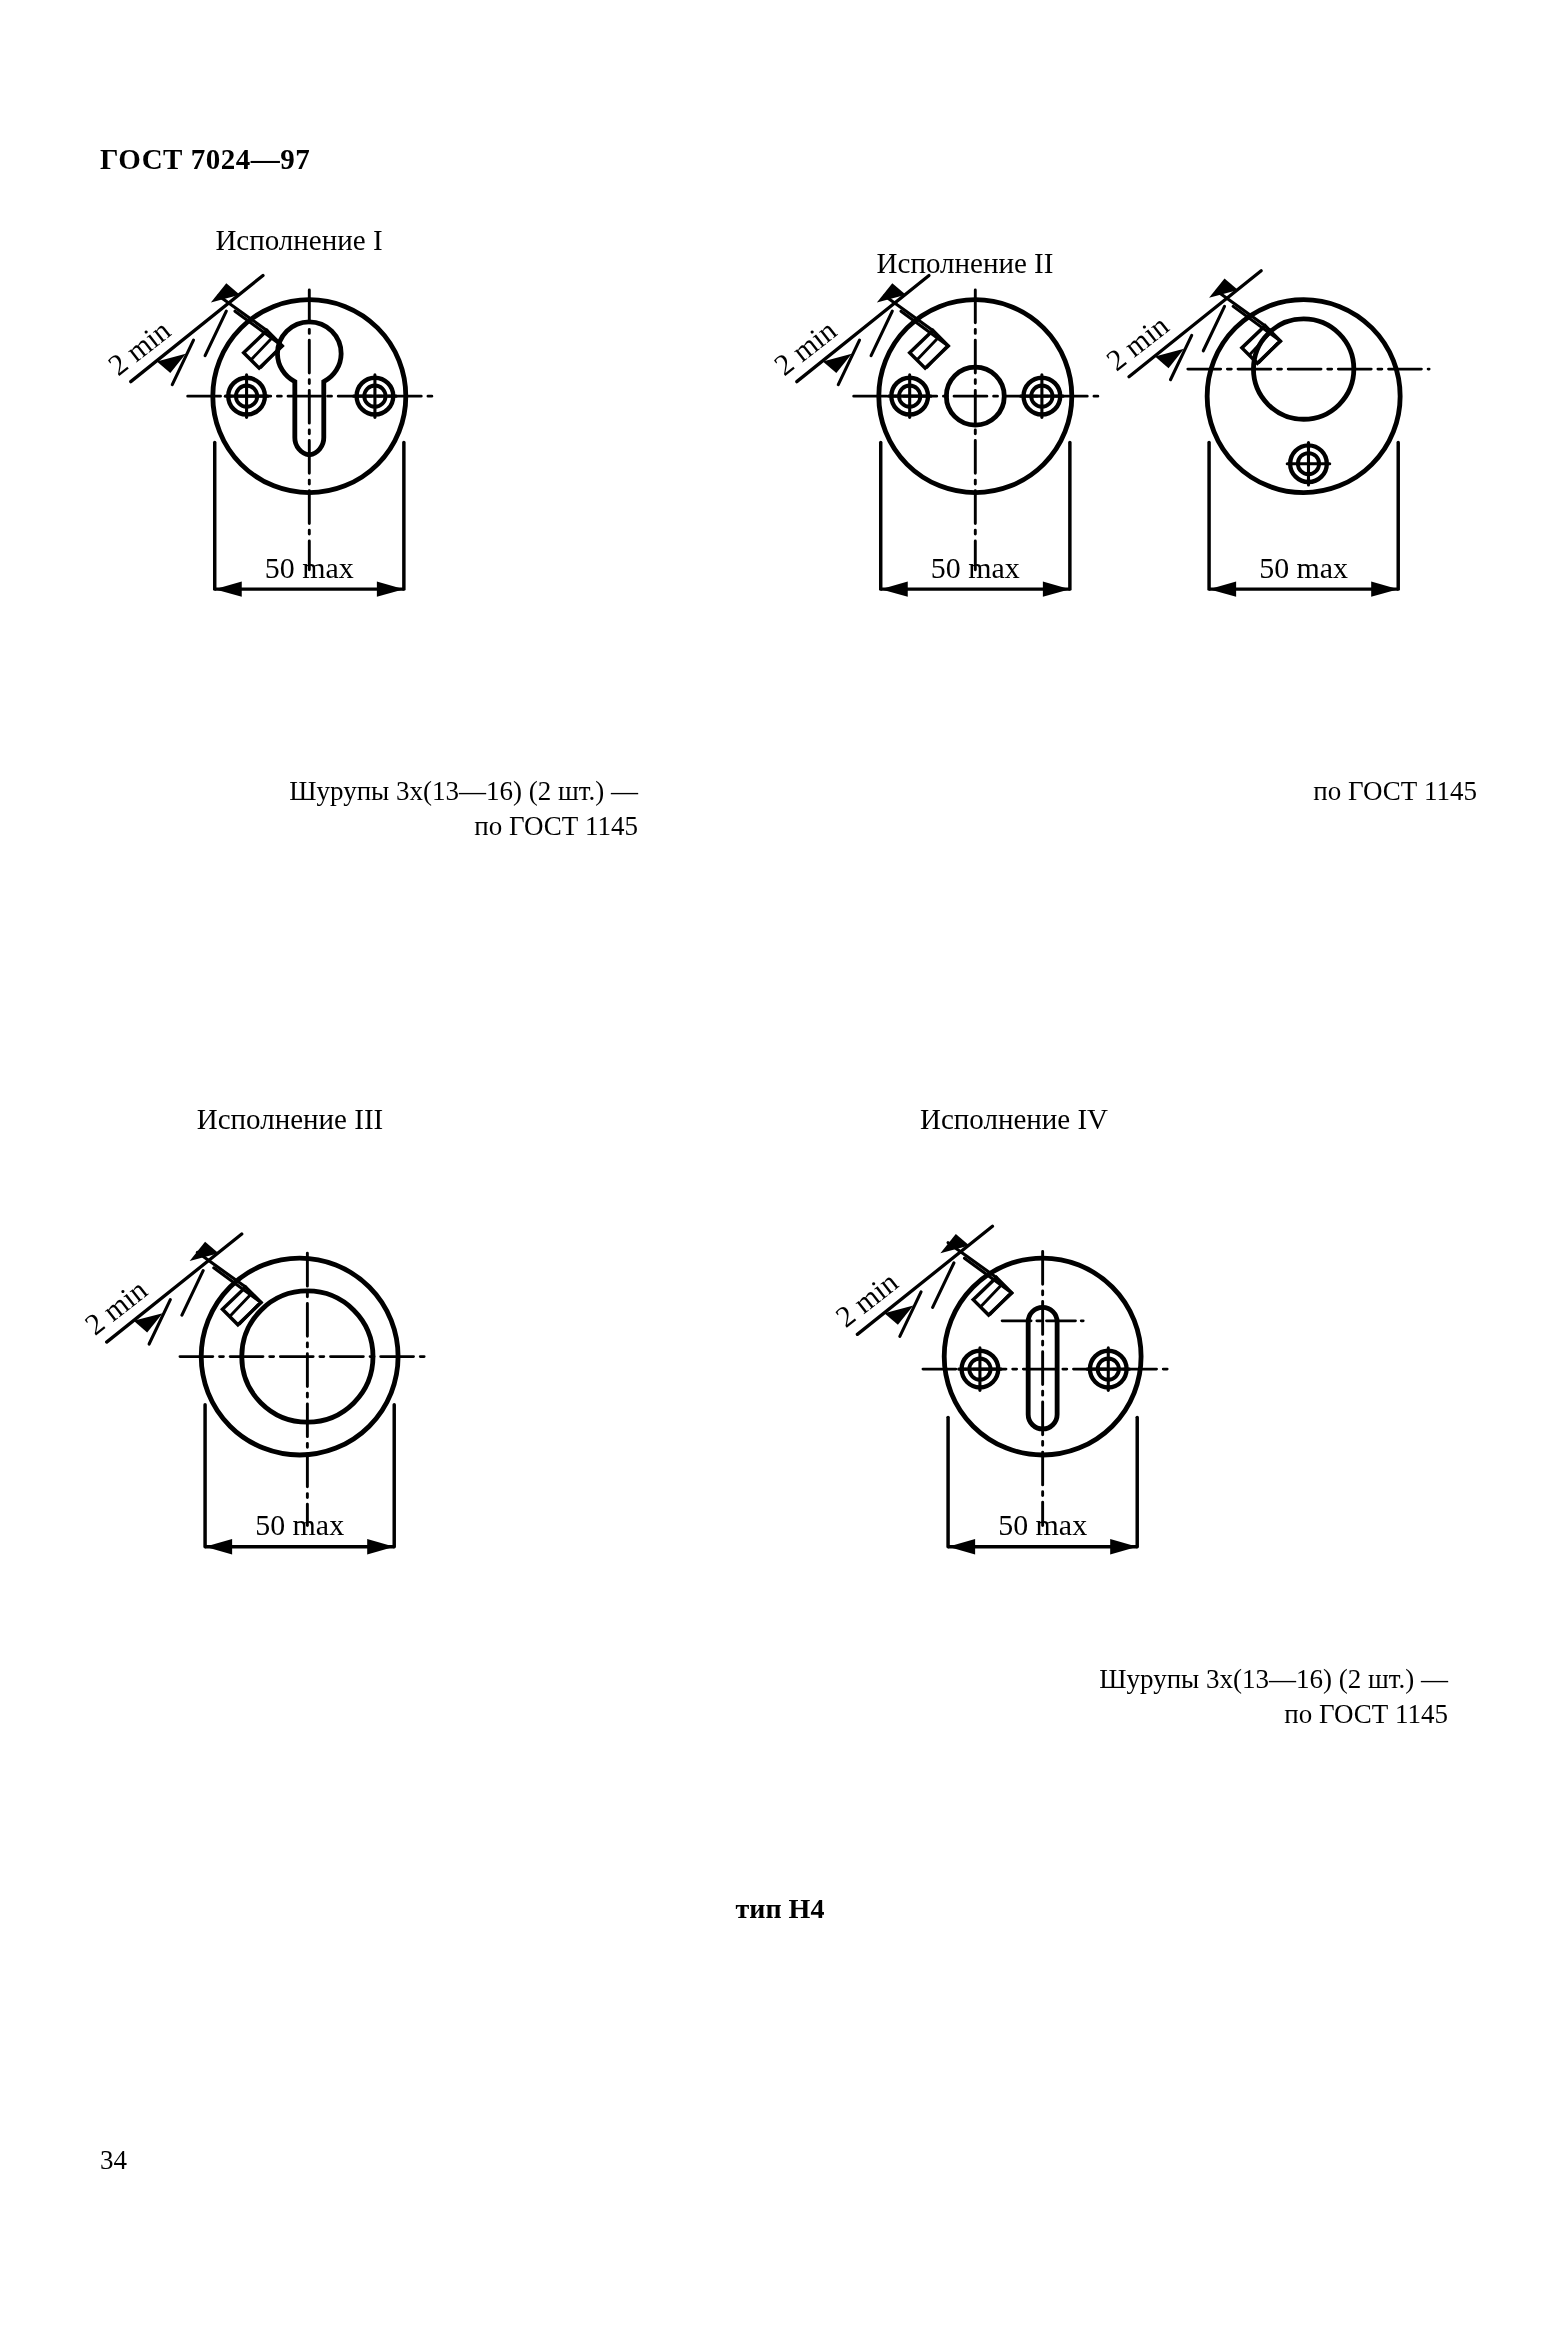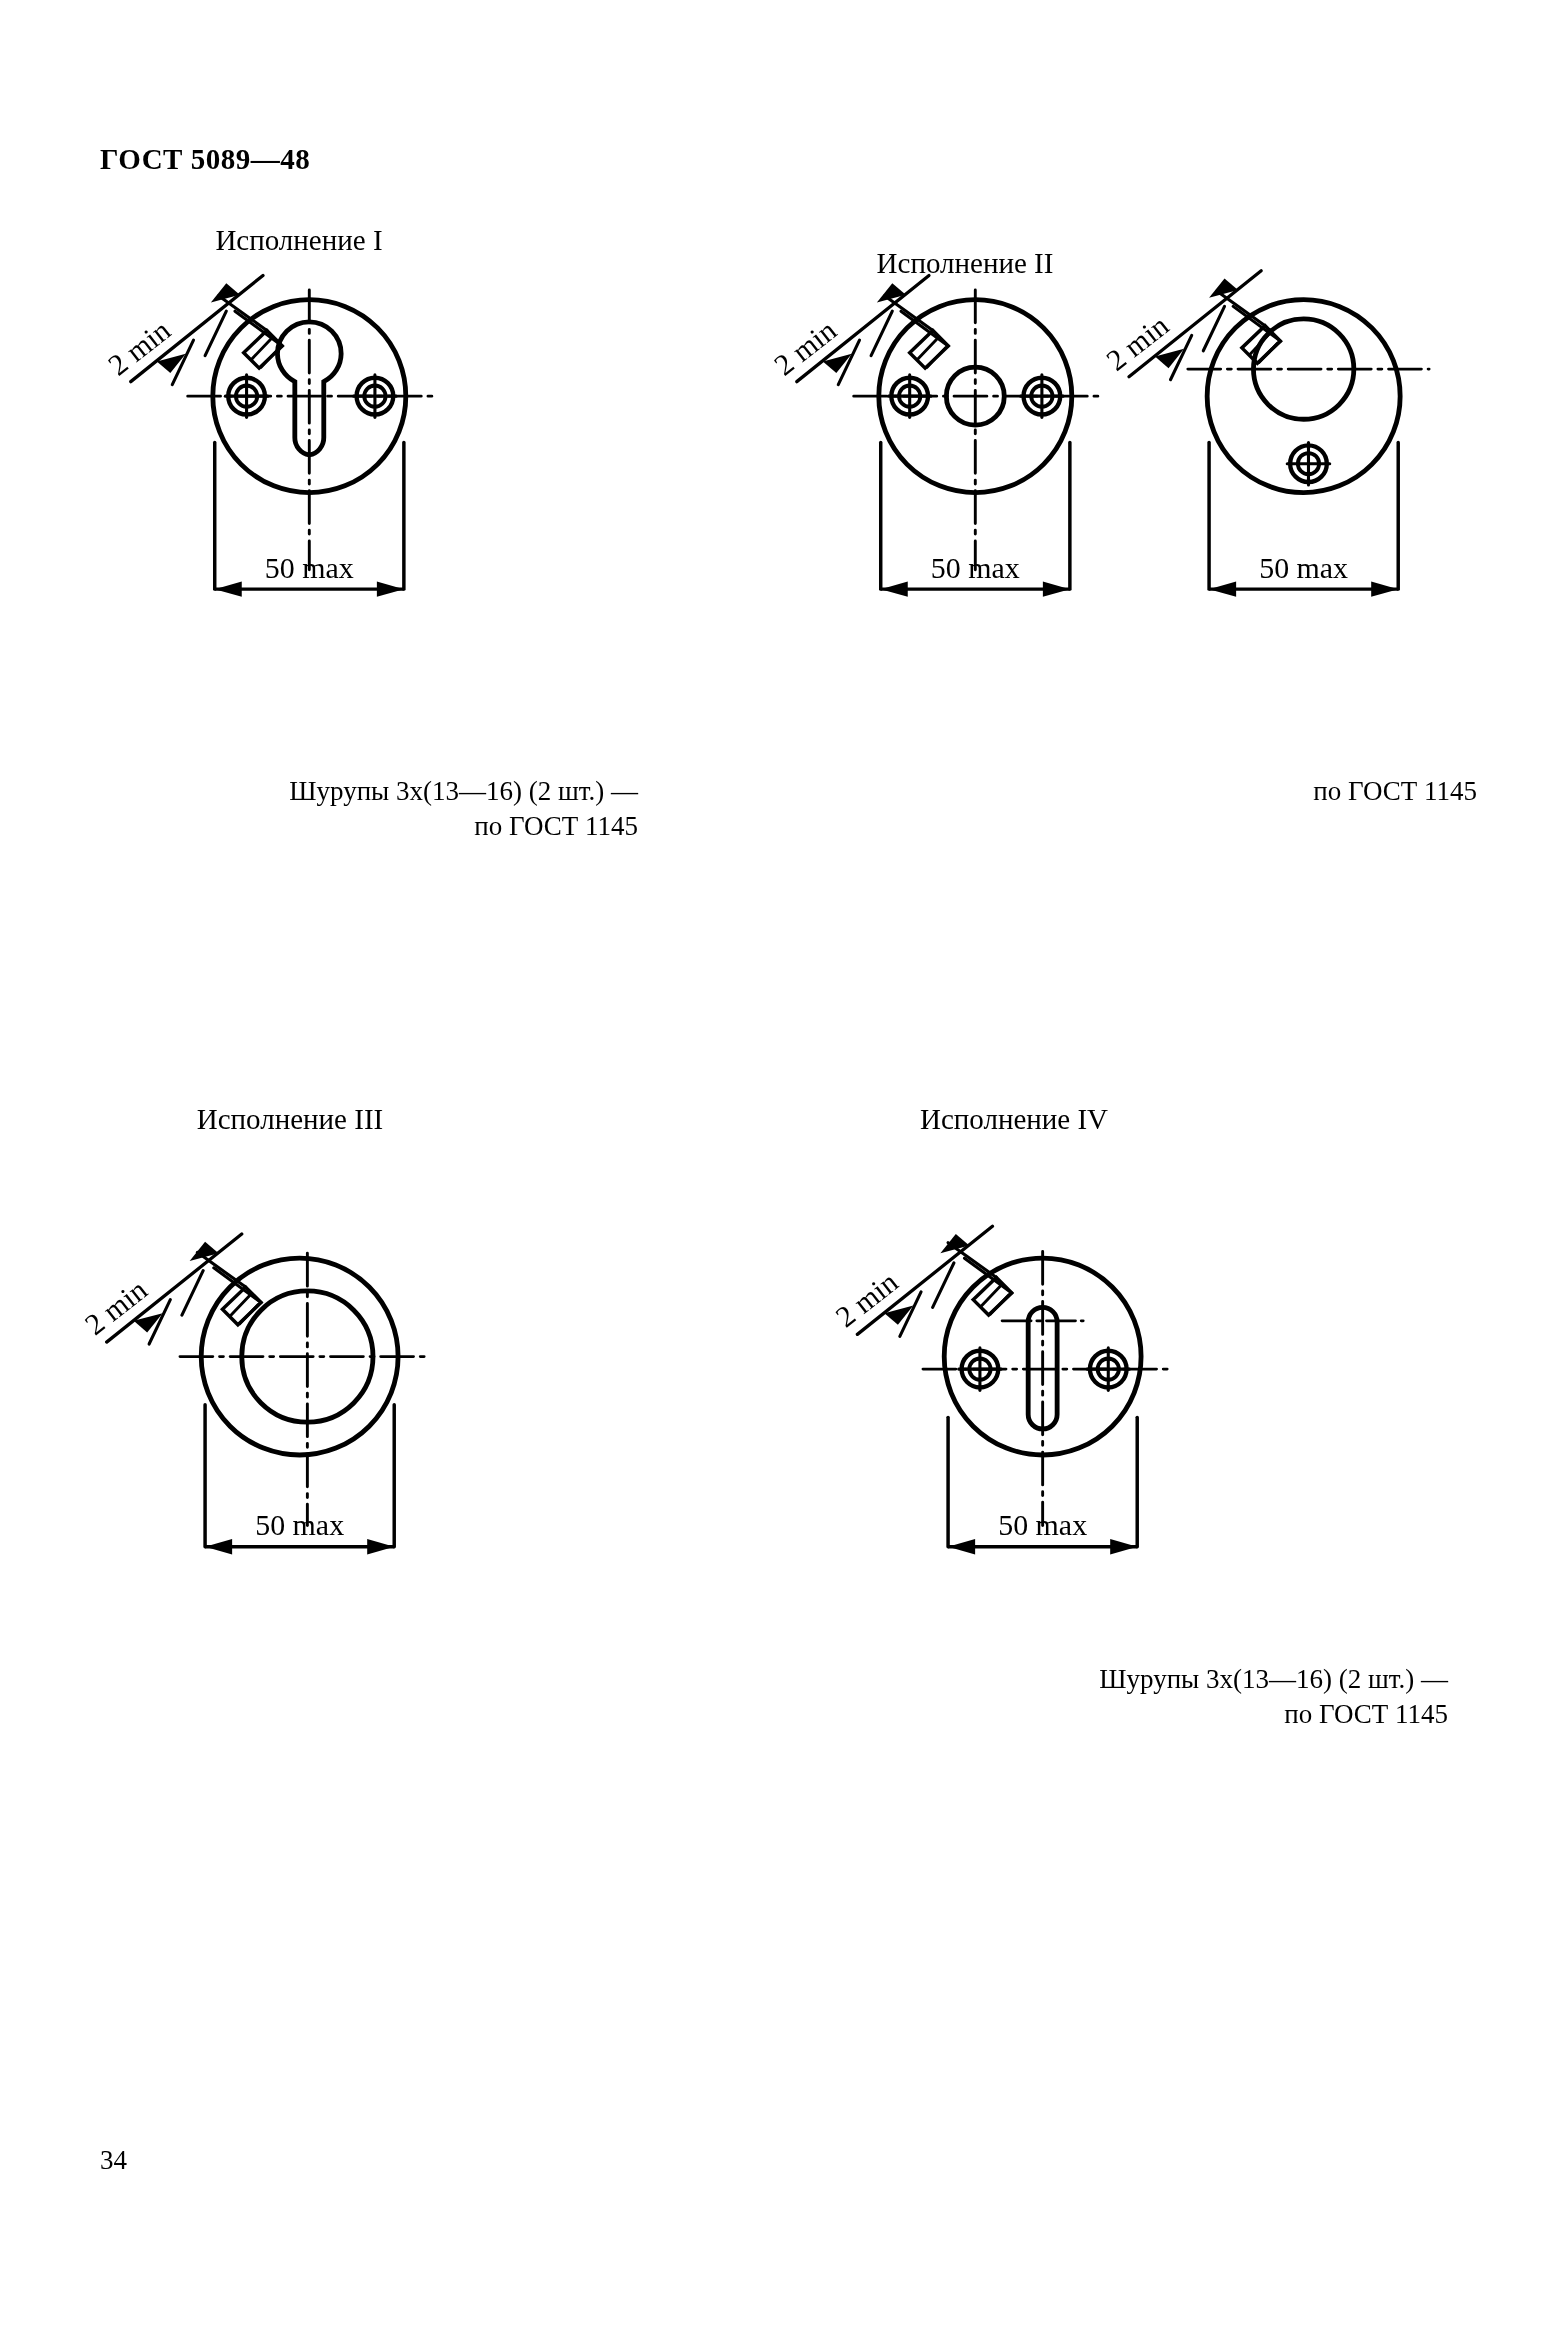--- a/index.html
+++ b/index.html
@@ -54,21 +54,21 @@
   svg.figure text{
     font-family:"Liberation Serif", serif;
     fill:#000;
   }
 </style>
 </head>
 <body>
 
 <div class="page">
 
-  <div class="gost-header">ГОСТ 5089—48</div>
+  <div class="gost-header">ГОСТ 7024—97</div>
 
   <div class="variant-title" style="left:135px; top:224px; width:328px;">Исполнение I</div>
 
   <div class="variant-title" style="left:801px; top:224px; width:328px;margin-top:23px;">Исполнение II</div>
 
   <svg class="figure" style="left:97px; top:280px;" width="386" height="377" viewBox="0 0 400 390">
     <g fill="none" stroke="#000" stroke-width="4.5" stroke-linecap="round">
 
       <circle cx="220" cy="120" r="100" stroke-width="5"></circle>
 
@@ -299,18 +299,19 @@
     <path d="M 318 352 L 290 344 L 290 360 Z" fill="#000"></path>
     <text x="220" y="340" font-size="31" text-anchor="middle">50 max</text>
   </svg>
 
   <div class="fig-caption" style="left:830px; top:1614px; width:618px;">
     <div>Шурупы 3х(13—16) (2 шт.) —</div>
     <div>по ГОСТ 1145</div>
   </div>
 
   <div class="bottom-caption">
+    <div class="bold">тип Н4</div>
   </div>
 
   <div class="page-number">34</div>
 
 </div>
 
 
 </body></html>

